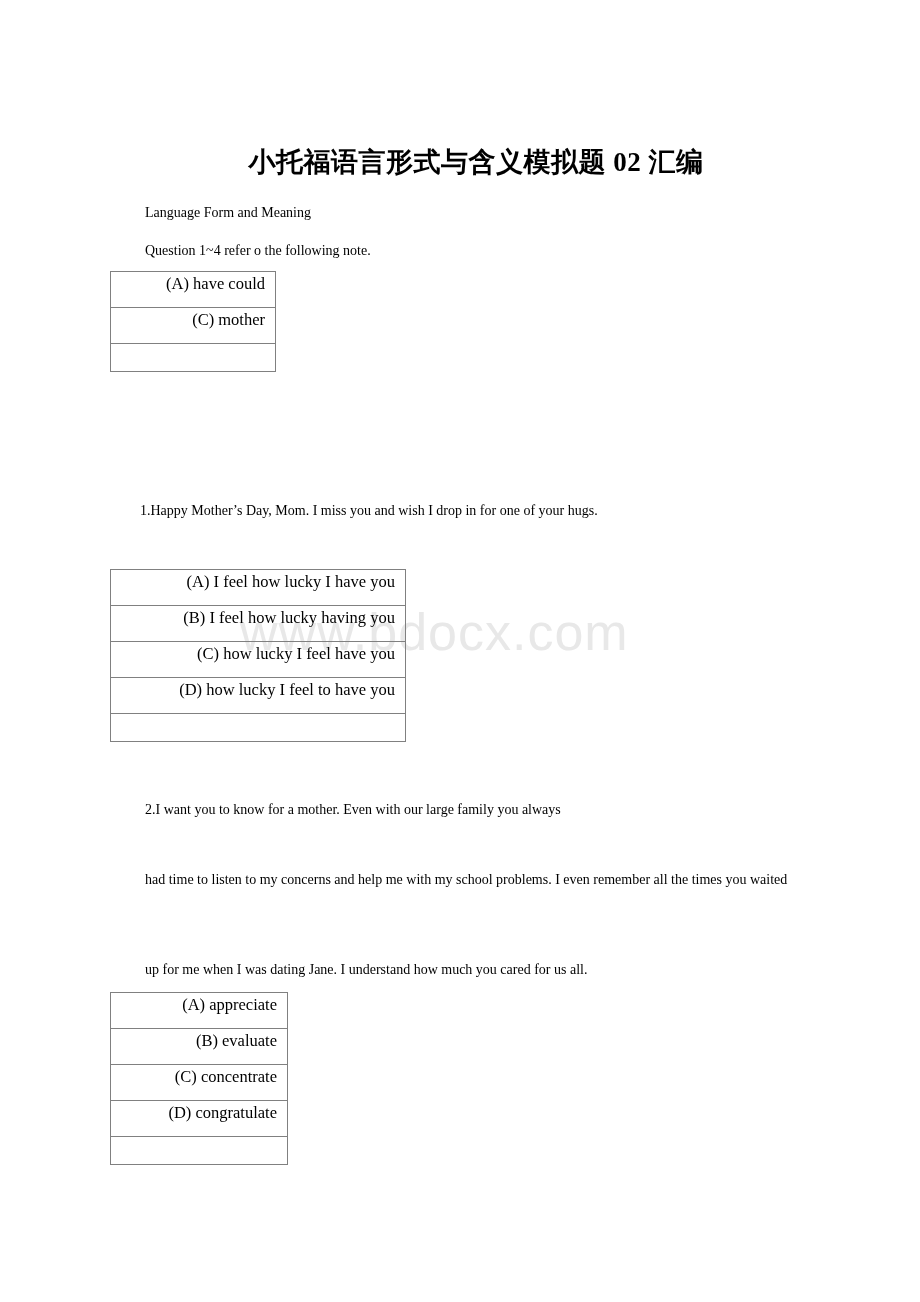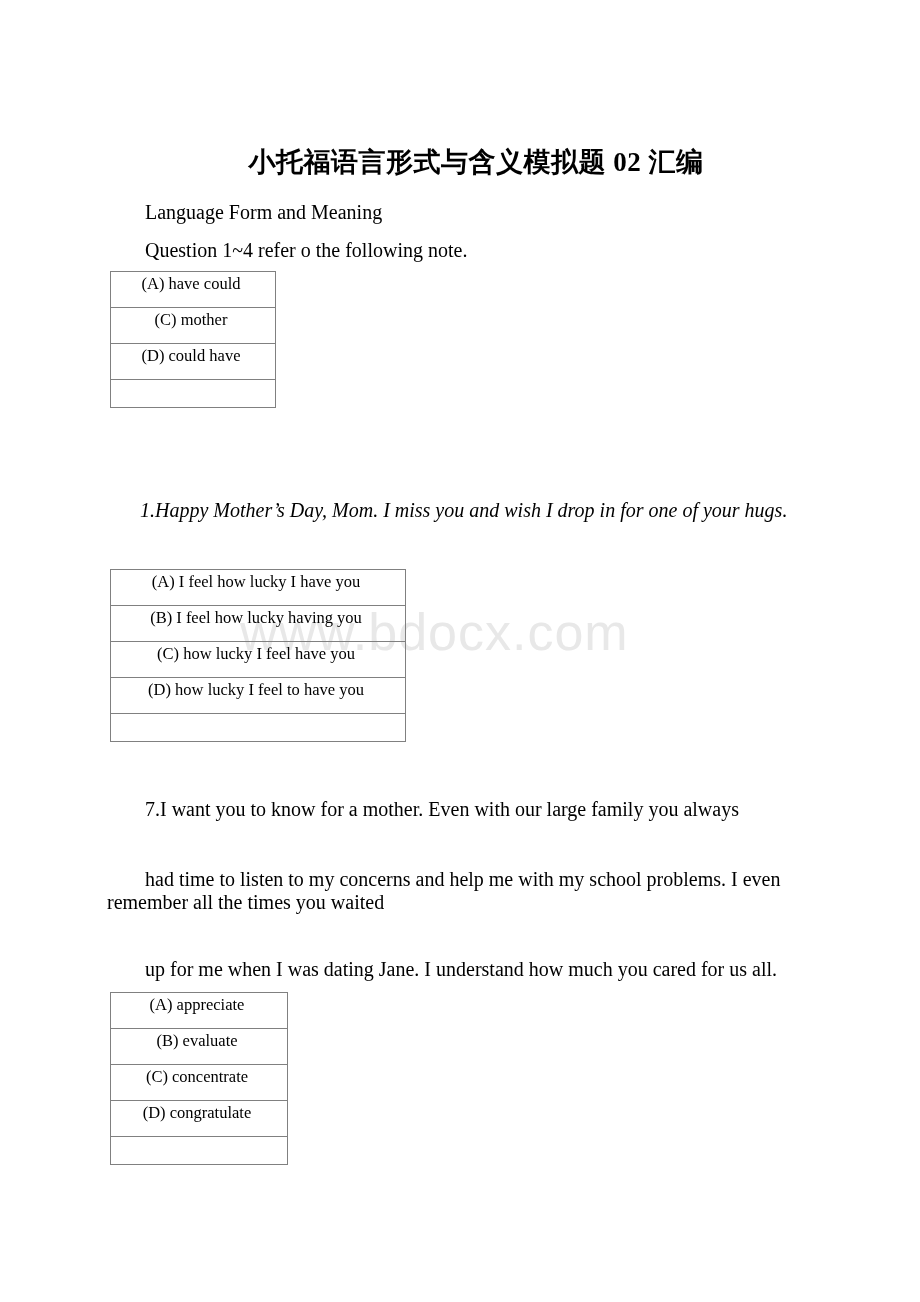--- a/index.html
+++ b/index.html
@@ -51,47 +51,47 @@
     text-align: center;
     font-size: 27px;
     font-weight: bold;
     line-height: 1.2;
     letter-spacing: 0.5px;
   }
 
   
   .para {
     position: absolute;
-    font-size: 20px;
+    font-size: 14px;
     line-height: 23px;
     color: #000;
   }
 
   .p-lfm   { left: 145px; top: 201px;  width: 700px; }
   .p-qref  { left: 145px; top: 239px;  width: 700px; }
-  .p-q1    { left: 140px; top: 499px;  width: 740px; font-style: italic; }
+  .p-q1    { left: 140px; top: 499px;  width: 740px; }
   .p-q2a   { left: 145px; top: 798px;  width: 740px; }
   .p-q2b   { left: 107px; top: 868px;  width: 740px; }
   .p-q2b .indent-run { padding-left: 38px; }
   .p-q2c   { left: 145px; top: 958px;  width: 740px; }
 
   
   .opt-table {
     position: absolute;
     border-collapse: collapse;
     table-layout: fixed;
     background: transparent;
   }
   .opt-table td {
     border: 1px solid #808080;
     height: 30px;
     padding: 2px 10px 3px 6px;
     font-size: 16.5px;
     line-height: 20px;
-    text-align: center;
+    text-align: right;
     vertical-align: top;
     white-space: nowrap;
     background: transparent;
   }
   .opt-table td.spacer {
     height: 22px;
   }
 
   #table-1 { left: 110px; top: 271px;  width: 166px; }
   #table-2 { left: 110px; top: 569px;  width: 296px; border-radius: 28px; }
@@ -114,23 +114,20 @@
 
     <table class="opt-table" id="table-1">
       <tbody>
         <tr>
           <td>(A) have could</td>
         </tr>
         <tr>
           <td>(C) mother</td>
         </tr>
         <tr>
-          <td>(D) could have</td>
-        </tr>
-        <tr>
           <td class="spacer"></td>
         </tr>
       </tbody>
     </table>
 
     <div class="para p-q1">1.Happy Mother’s Day, Mom. I miss you and wish I drop in for one of your hugs.</div>
 
     <table class="opt-table" id="table-2">
       <tbody>
         <tr>
@@ -144,21 +141,21 @@
         </tr>
         <tr>
           <td>(D) how lucky I feel to have you</td>
         </tr>
         <tr>
           <td class="spacer"></td>
         </tr>
       </tbody>
     </table>
 
-    <div class="para p-q2a">7.I want you to know for a mother. Even with our large family you always</div>
+    <div class="para p-q2a">2.I want you to know for a mother. Even with our large family you always</div>
 
     <div class="para p-q2b"><span class="indent-run">had time to listen to my concerns and help me with my school problems. I even remember all the times you waited</span></div>
 
     <div class="para p-q2c">up for me when I was dating Jane. I understand how much you cared for us all.</div>
 
     <table class="opt-table" id="table-3">
       <tbody>
         <tr>
           <td>(A) appreciate</td>
         </tr>

